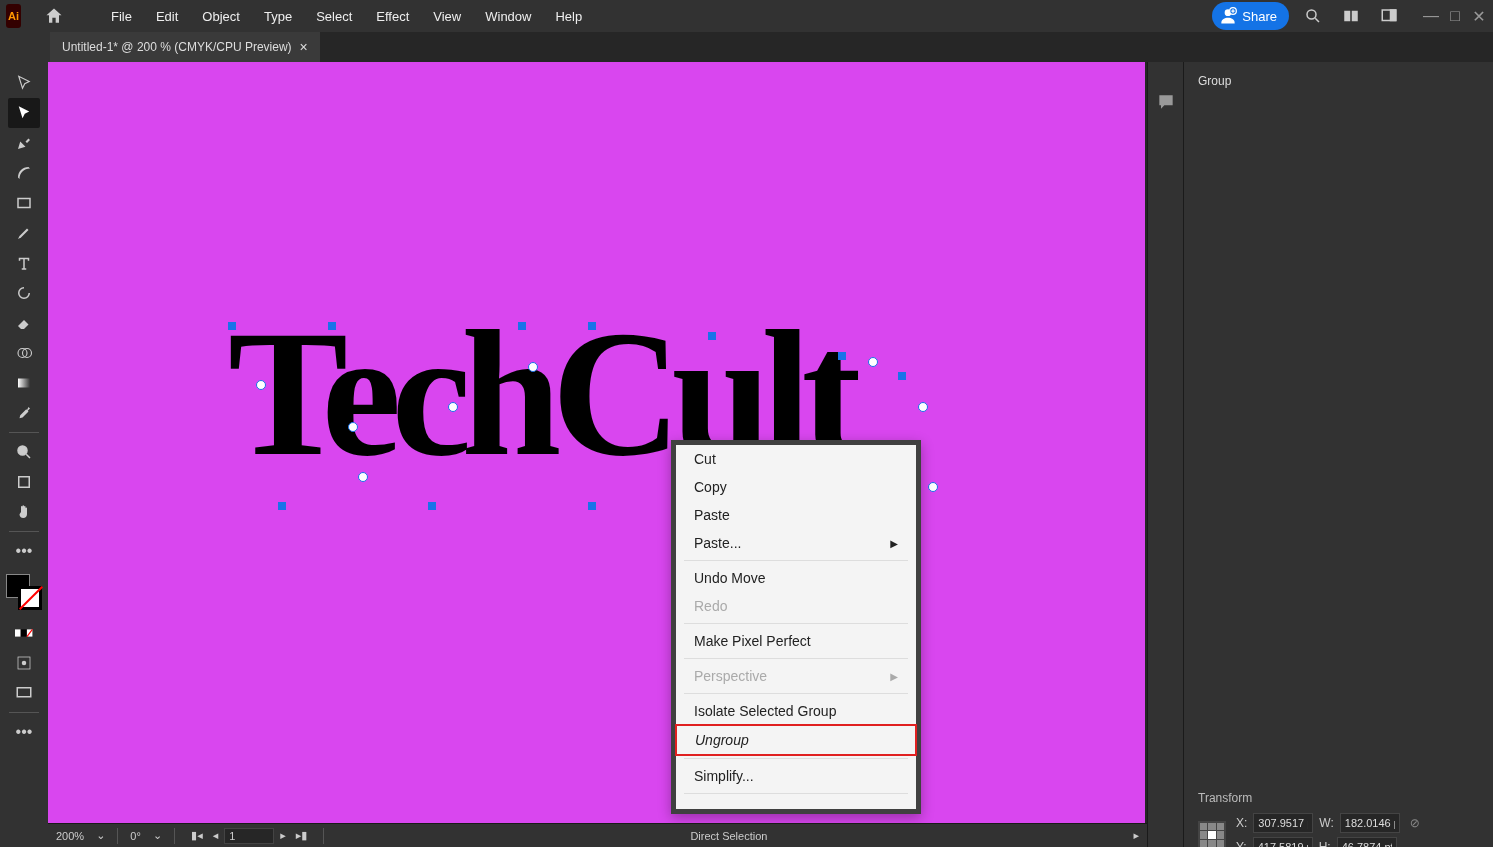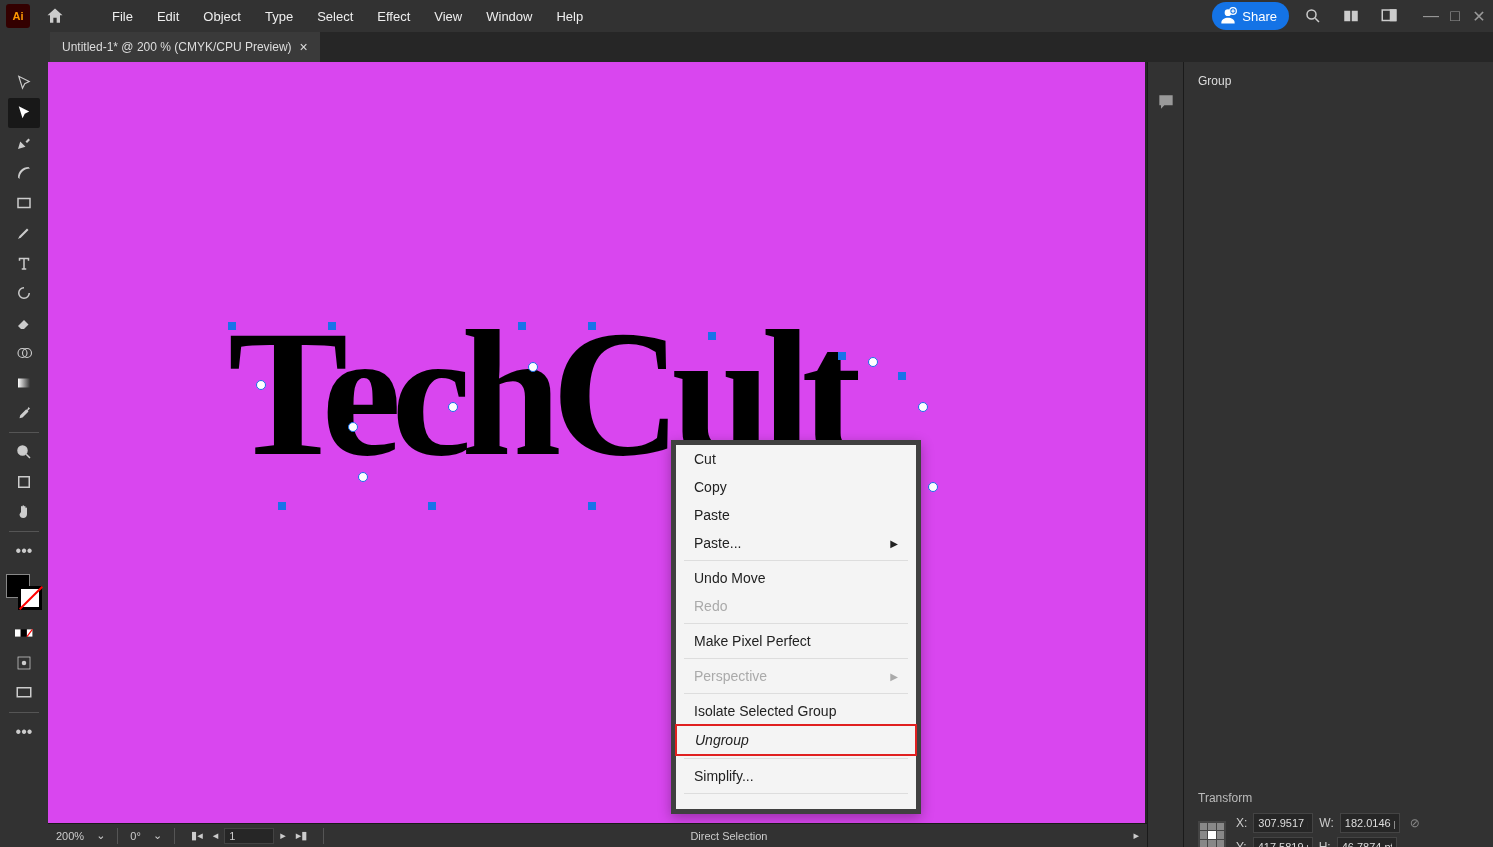--- a/index.html
+++ b/index.html
@@ -1,20 +1,20 @@
 <!DOCTYPE html>
 <html><head>
 <meta charset="utf-8">
 <style>
 * { margin: 0; padding: 0; box-sizing: border-box; font-family: 'Segoe UI', Tahoma, sans-serif; }
 body { background: #323232; color: #ccc; width: 1493px; height: 847px; overflow: hidden; position: relative; }
 
 
 .menubar { height: 32px; background: #323232; display: flex; align-items: center; padding: 0 6px; }
-.app-icon { width: 24px; height: 24px; background: #330000; border-radius: 3px; display: flex; align-items: center; justify-content: center; font-size: 11px; font-weight: bold; color: #f90; margin-right: 10px; }
+.app-icon { width: 15px; height: 24px; background: #330000; border-radius: 3px; display: flex; align-items: center; justify-content: center; font-size: 11px; font-weight: bold; color: #f90; margin-right: 18px; }
 .home-icon { width: 30px; height: 30px; display: flex; align-items: center; justify-content: center; margin-right: 30px; cursor: pointer; }
 .menu-items { display: flex; gap: 0; }
 .menu-item { padding: 4px 12px; font-size: 13px; cursor: pointer; color: #eee; }
 .menubar-right { margin-left: auto; display: flex; align-items: center; gap: 10px; }
 .share-btn { background: #1473e6; border-radius: 20px; padding: 4px 12px 4px 6px; display: flex; align-items: center; gap: 4px; color: #fff; font-size: 13px; cursor: pointer; }
 .share-btn svg { width: 20px; height: 20px; }
 .topbar-icon { width: 28px; height: 28px; display: flex; align-items: center; justify-content: center; cursor: pointer; }
 .window-controls { display: flex; gap: 8px; margin-left: 10px; }
 .window-controls span { width: 16px; display: inline-block; text-align: center; cursor: pointer; color: #999; }
 

